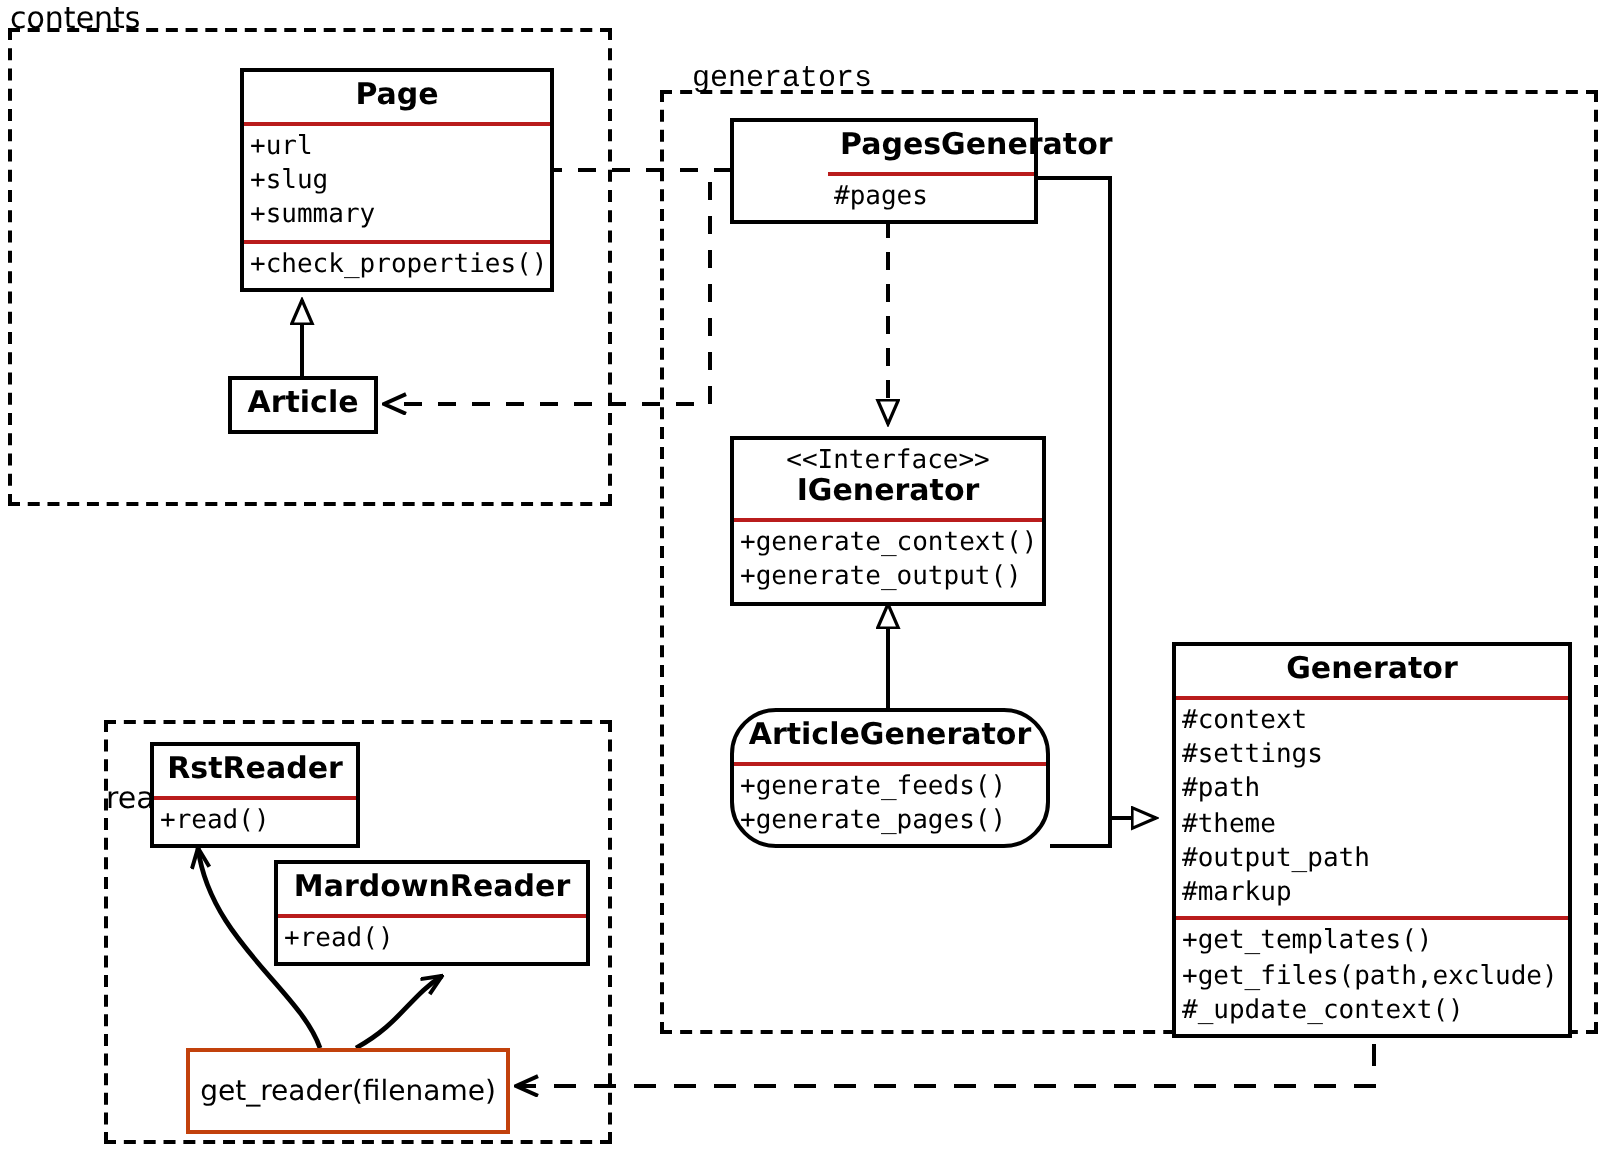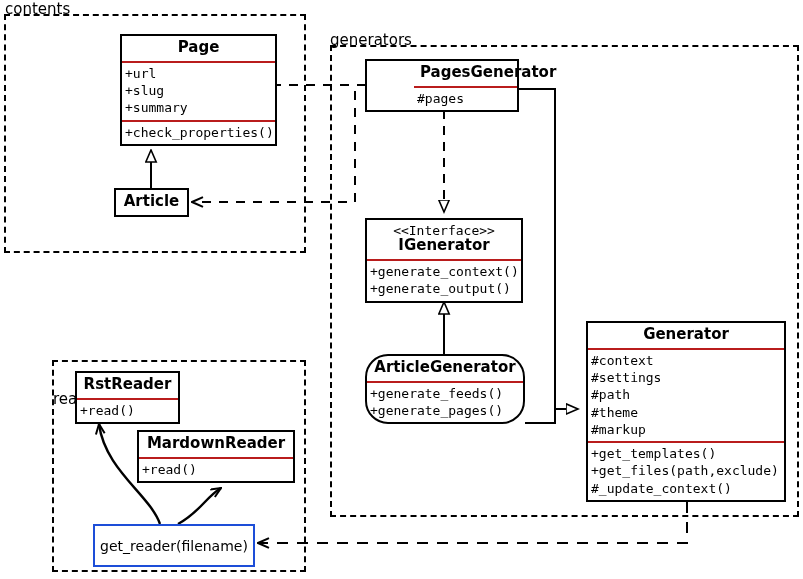--- a/index.html
+++ b/index.html
@@ -47,39 +47,39 @@
   .cls .compartment{
     padding:2px 3px 3px 3px;
     font-family:"DejaVu Sans Mono", monospace;
     font-size:13px;line-height:1.33;color:#000;
   }
   .cls .compartment div{white-space:nowrap;}
 
   
   .fnbox{
     position:absolute;box-sizing:border-box;background:#fff;
-    border:2px solid #1d4ed8;z-index:5;
+    border:2px solid #c2410c;z-index:5;
     display:flex;align-items:center;justify-content:center;
     font-family:"DejaVu Sans", sans-serif;font-size:14px;color:#000;
   }
 </style>
 </head>
 <body>
 
 <div id="stage">
 
   <div class="pkg" style="left:4px;top:14px;width:302px;height:239px;">
     <div class="pkg-box" style="border-style:dashed;border-width:2px;border-image:none;"></div>
   </div>
   <div class="pkg-label" style="left:5px;top:0px;">contents</div>
 
   <div class="pkg" style="left:330px;top:45px;width:469px;height:472px;">
     <div class="pkg-box"></div>
   </div>
-  <div class="pkg-label" style="left:330px;top:31px;">generators</div>
+  <div class="pkg-label" style="left:346px;top:31px;font-family:Liberation Mono, monospace;">generators</div>
 
   <div class="pkg" style="left:52px;top:360px;width:254px;height:212px;">
     <div class="pkg-box"></div>
   </div>
   <div class="pkg-label" style="left:53px;top:346px;margin-top:44px;">readers</div>
 
   <svg id="wires" viewBox="0 0 803 579" xmlns="http://www.w3.org/2000/svg">
     <defs>
       <marker id="hollowTri" markerWidth="14" markerHeight="14" refX="12.5" refY="6" orient="auto" markerUnits="userSpaceOnUse">
         <path d="M0.5,0.8 L12.5,6 L0.5,11.2 Z" fill="#ffffff" stroke="#000" stroke-width="1.6"></path>
@@ -175,20 +175,21 @@
     </div>
   </div>
 
   <div class="cls" style="left:586px;top:321px;width:200px;">
     <div class="title">Generator</div>
     <div class="compartment sep">
       <div>#context</div>
       <div>#settings</div>
       <div>#path</div>
       <div>#theme</div>
+      <div>#output_path</div>
       <div>#markup</div>
     </div>
     <div class="compartment sep">
       <div>+get_templates()</div>
       <div>+get_files(path,exclude)</div>
       <div>#_update_context()</div>
     </div>
   </div>
 
   <div class="cls" style="left:75px;top:371px;width:105px;">

